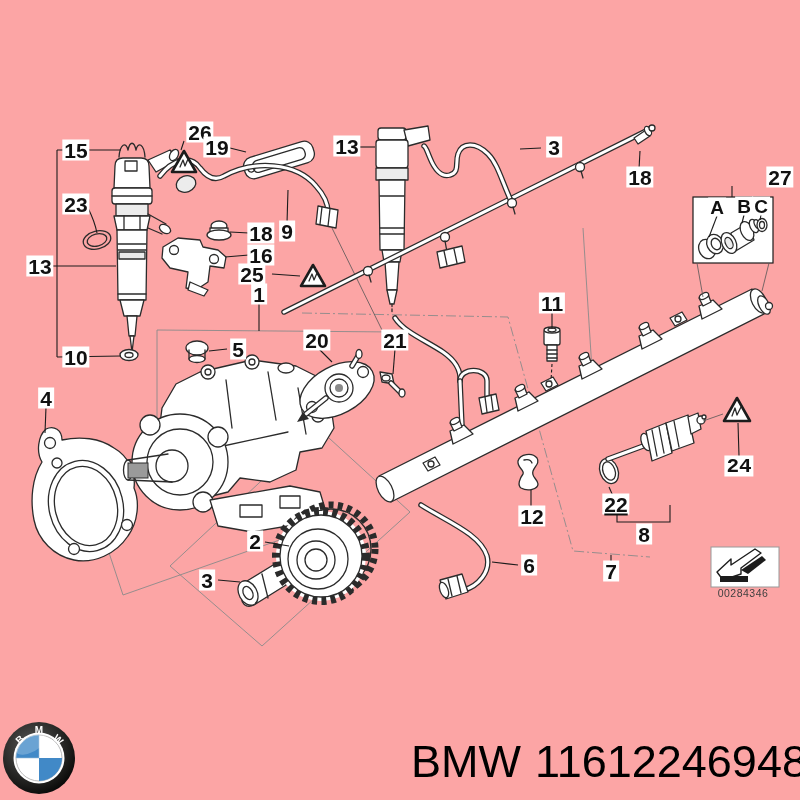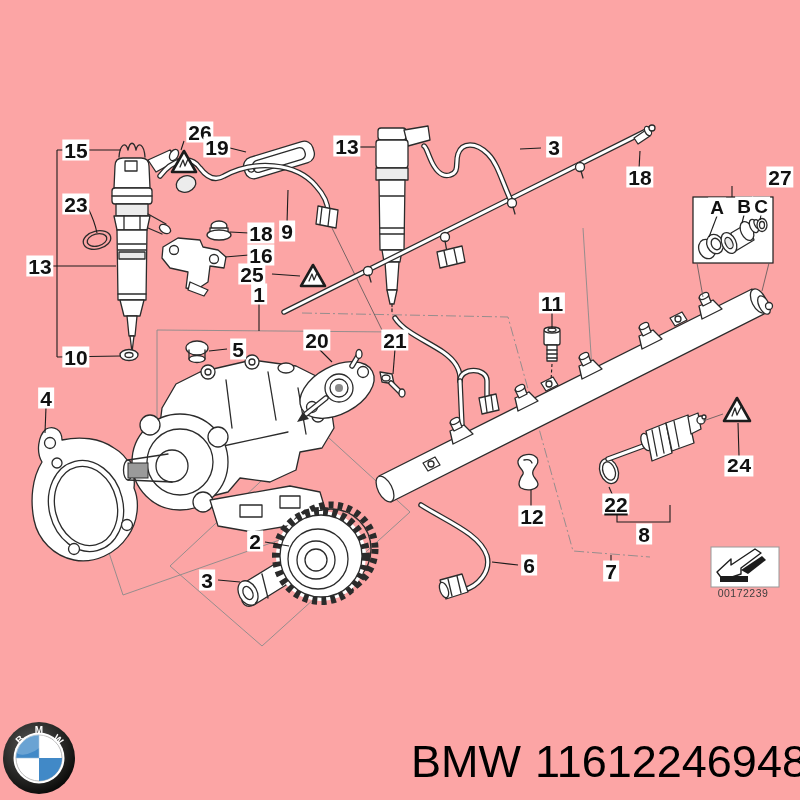--- a/index.html
+++ b/index.html
@@ -401,21 +401,21 @@
       <div class="callout" style="left: 616px; top: 504px; text-decoration: underline;">22</div>
       <div class="callout" style="left: 644px; top: 534px;">8</div>
       <div class="callout" style="left: 529px; top: 565px;">6</div>
       <div class="callout" style="left: 611px; top: 571px;">7</div>
       <div class="callout" style="left: 739px; top: 466px; font-family: Liberation Mono, monospace;">24</div>
       <div class="callout small" style="left: 717px; top: 207px;">A</div>
       <div class="callout small" style="left: 744px; top: 206px;">B</div>
       <div class="callout small" style="left: 761px; top: 206px;">C</div>
     </div>
 
-  <div class="stamp-number">00172239</div>
+  <div class="stamp-number">00284346</div>
 
   <svg class="art" width="80" height="80" viewBox="0 0 80 80" style="left:1px;top:720px;">
     <defs>
       <radialGradient id="ringGrad" cx="40%" cy="35%" r="75%">
         <stop offset="0%" stop-color="#5a5a5a"></stop>
         <stop offset="70%" stop-color="#1d1d1b"></stop>
         <stop offset="100%" stop-color="#000"></stop>
       </radialGradient>
     </defs>
     <circle cx="38" cy="38" r="36" fill="url(#ringGrad)"></circle>

